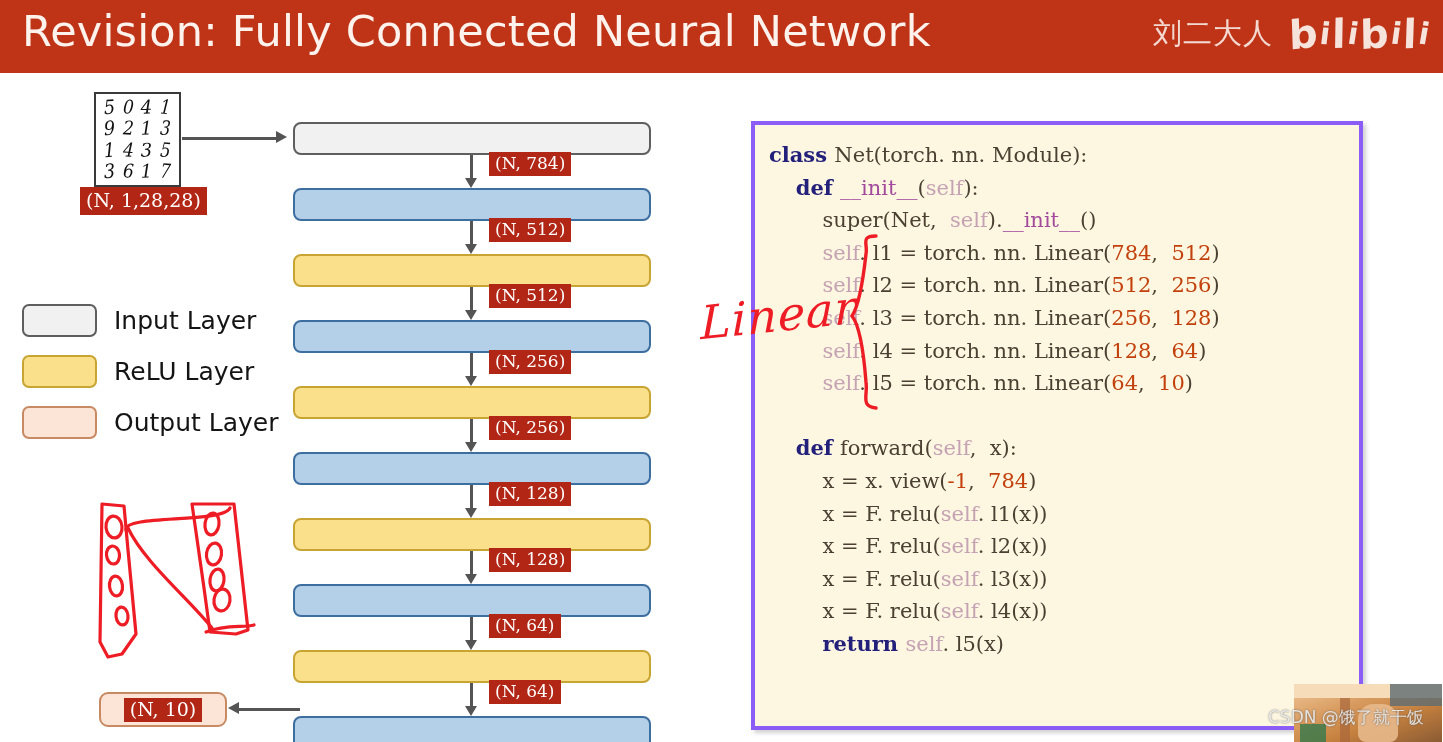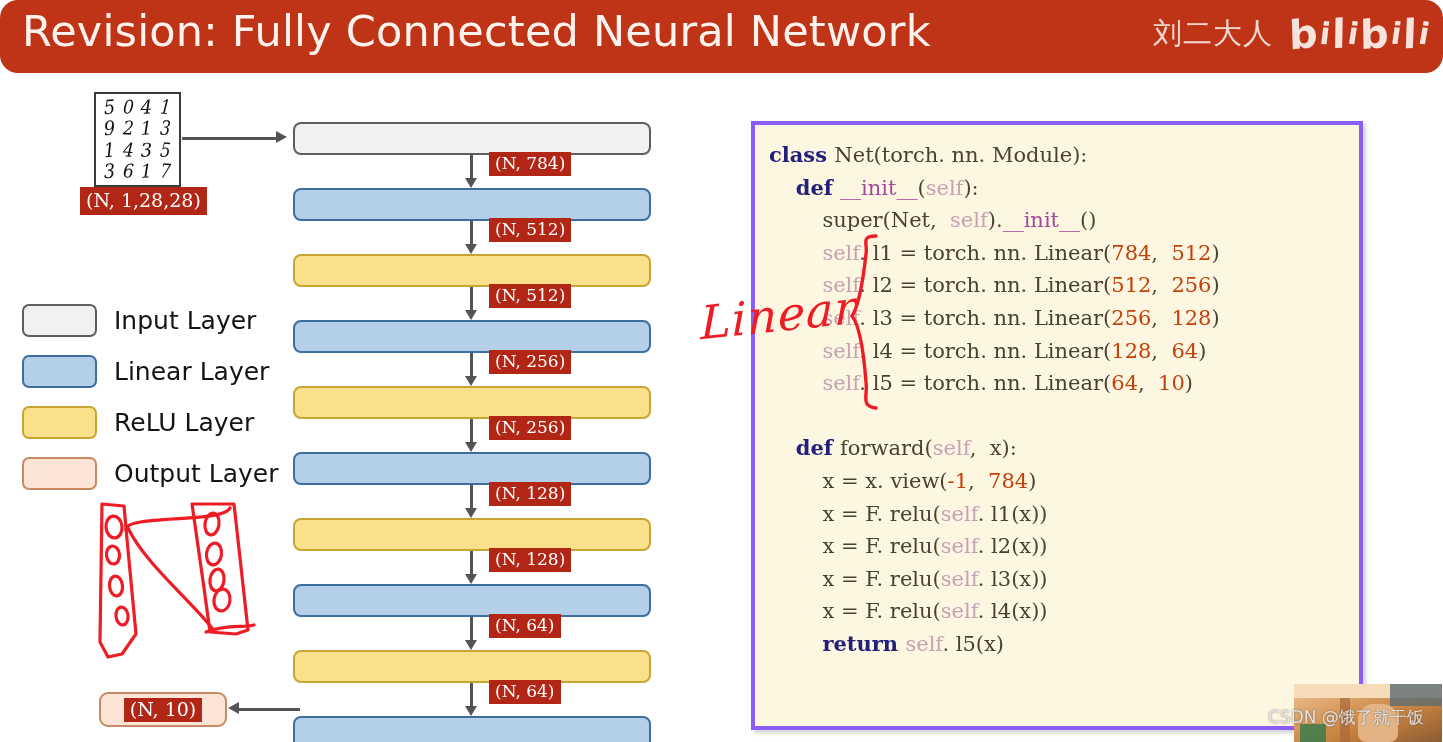--- a/index.html
+++ b/index.html
@@ -9,21 +9,20 @@
     font-family:"Liberation Sans",sans-serif;
     overflow:hidden;
     position:relative;
   }
   .slide{position:absolute;inset:0;}
 
   
   .titlebar{
     position:absolute;left:0;top:0;width:1443px;height:73px;
     background:#bf3317;
-    border-radius:18px;
   }
   .title-text{
     position:absolute;left:22px;top:6px;
     font-family:"DejaVu Sans","Liberation Sans",sans-serif;
     font-size:43px;font-weight:400;color:#fdf2ec;
     letter-spacing:0.2px;white-space:nowrap;
   }
   .brand{
     position:absolute;right:14px;top:14px;
     display:flex;align-items:center;gap:16px;
@@ -242,24 +241,20 @@
   </div>
   <div class="arrow-in">
     <div class="line"></div>
       <div class="head"></div>
   </div>
 
   <div class="legend">
       <div class="legend-row">
         <div class="legend-swatch" style="background: rgb(241, 241, 241); border: 2px solid rgb(94, 94, 94);"></div>
         <div class="legend-label">Input Layer</div>
-      </div>
-      <div class="legend-row">
-        <div class="legend-swatch" style="background: rgb(180, 207, 232); border: 2px solid rgb(61, 110, 160);"></div>
-        <div class="legend-label">Linear Layer</div>
       </div>
       <div class="legend-row">
         <div class="legend-swatch" style="background: rgb(251, 224, 140); border: 2px solid rgb(200, 165, 51);"></div>
         <div class="legend-label">ReLU Layer</div>
       </div>
       <div class="legend-row">
         <div class="legend-swatch" style="background: rgb(252, 228, 214); border: 2px solid rgb(200, 138, 98);"></div>
         <div class="legend-label">Output Layer</div>
       </div>
     </div>

